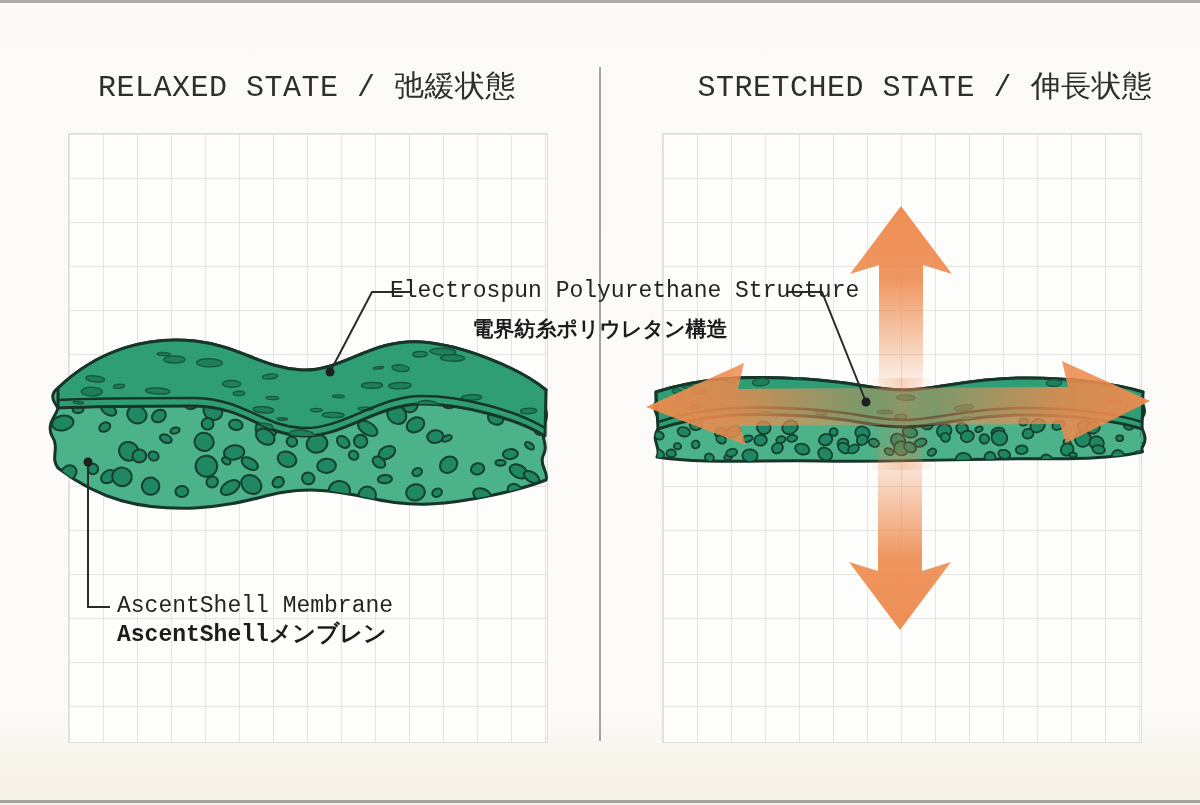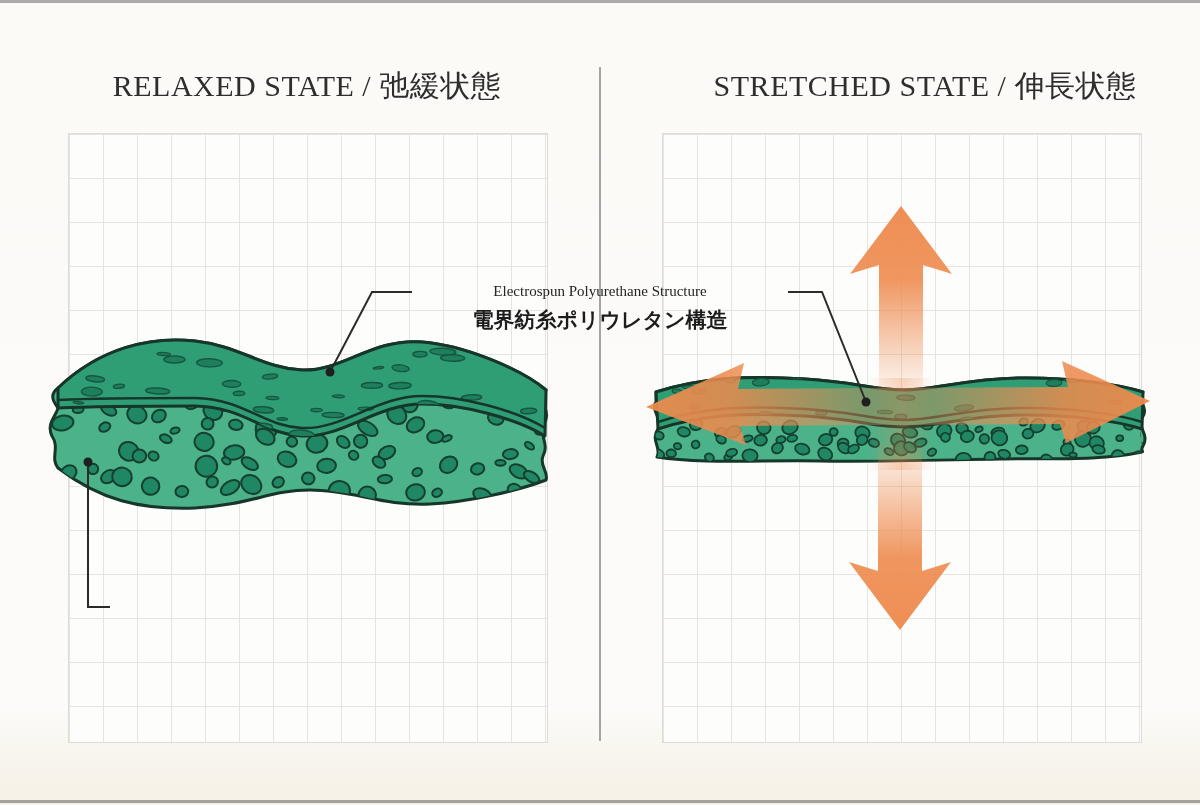--- a/index.html
+++ b/index.html
@@ -1,19 +1,19 @@
 <!DOCTYPE html>
 <html><head>
 <meta charset="utf-8">
 <style>
   html,body{margin:0;padding:0;background:#e8e8e8;}
   .canvas{
     position:relative;width:1200px;height:805px;overflow:hidden;
     background:linear-gradient(180deg,#fbfaf7 0%,#fcfbf9 88%,#f7f3ea 96%,#f5f1e7 100%);
-    font-family:Liberation Serif, serif;
+    font-family:Liberation Mono, monospace;
   }
   .edge-line{position:absolute;left:0;width:1200px;background:#ababa9;}
   .edge-top{top:0;height:3px;}
   .edge-bottom{top:800px;height:3px;background:#a2a29f;}
   .grid-panel{
     position:absolute;top:133px;width:478px;height:608px;
     background-color:#fdfdfc;
     background-image:linear-gradient(#e5e4e1 1px,transparent 1px),
                      linear-gradient(90deg,#e5e4e1 1px,transparent 1px);
     background-size:34px 44px;
@@ -23,22 +23,22 @@
   .panel-right{left:662px;}
   .divider{position:absolute;left:599px;top:67px;width:2px;height:674px;background:#a4a4a2;}
   .title{
     position:absolute;top:66px;height:40px;font-size:30px;letter-spacing:.5px;
     color:#2e2e2e;text-align:center;white-space:nowrap;
   }
   .title-left{left:68px;width:478px;}
   .title-right{left:686px;width:478px;}
   .diagram-svg{position:absolute;left:0;top:0;width:1200px;height:805px;}
   .label-structure{position:absolute;left:390px;top:277px;width:420px;text-align:center;}
-  .label-en{font-size:15px;line-height:28px;color:#242424;white-space:nowrap;}
-  .label-jp{font-size:21px;line-height:27px;font-weight:700;color:#1c1c1c;margin-top:2px;white-space:nowrap;}
+  .label-en{font-size:23px;line-height:28px;color:#242424;white-space:nowrap;}
+  .label-jp{font-size:21px;line-height:27px;font-weight:700;color:#1c1c1c;margin-top:12px;white-space:nowrap;}
   .label-membrane{position:absolute;left:117px;top:592px;text-align:left;}
   .label-membrane .label-jp{font-size:23px;line-height:28px;margin-top:1px;}
 </style>
 </head>
 <body>
 
 <div class="canvas">
 
   <div class="edge-line edge-top"></div>
   <div class="edge-line edge-bottom"></div>
@@ -343,14 +343,18 @@
   </svg>
 
   <div class="title title-left">RELAXED STATE / 弛緩状態</div>
   <div class="title title-right">STRETCHED STATE / 伸長状態</div>
 
   <div class="label-structure">
     <div class="label-en">Electrospun Polyurethane Structure</div>
     <div class="label-jp">電界紡糸ポリウレタン構造</div>
   </div>
 
+  <div class="label-membrane">
+    <div class="label-en">AscentShell Membrane</div>
+    <div class="label-jp">AscentShellメンブレン</div>
+  </div>
 
 </div>
 
 </body></html>

